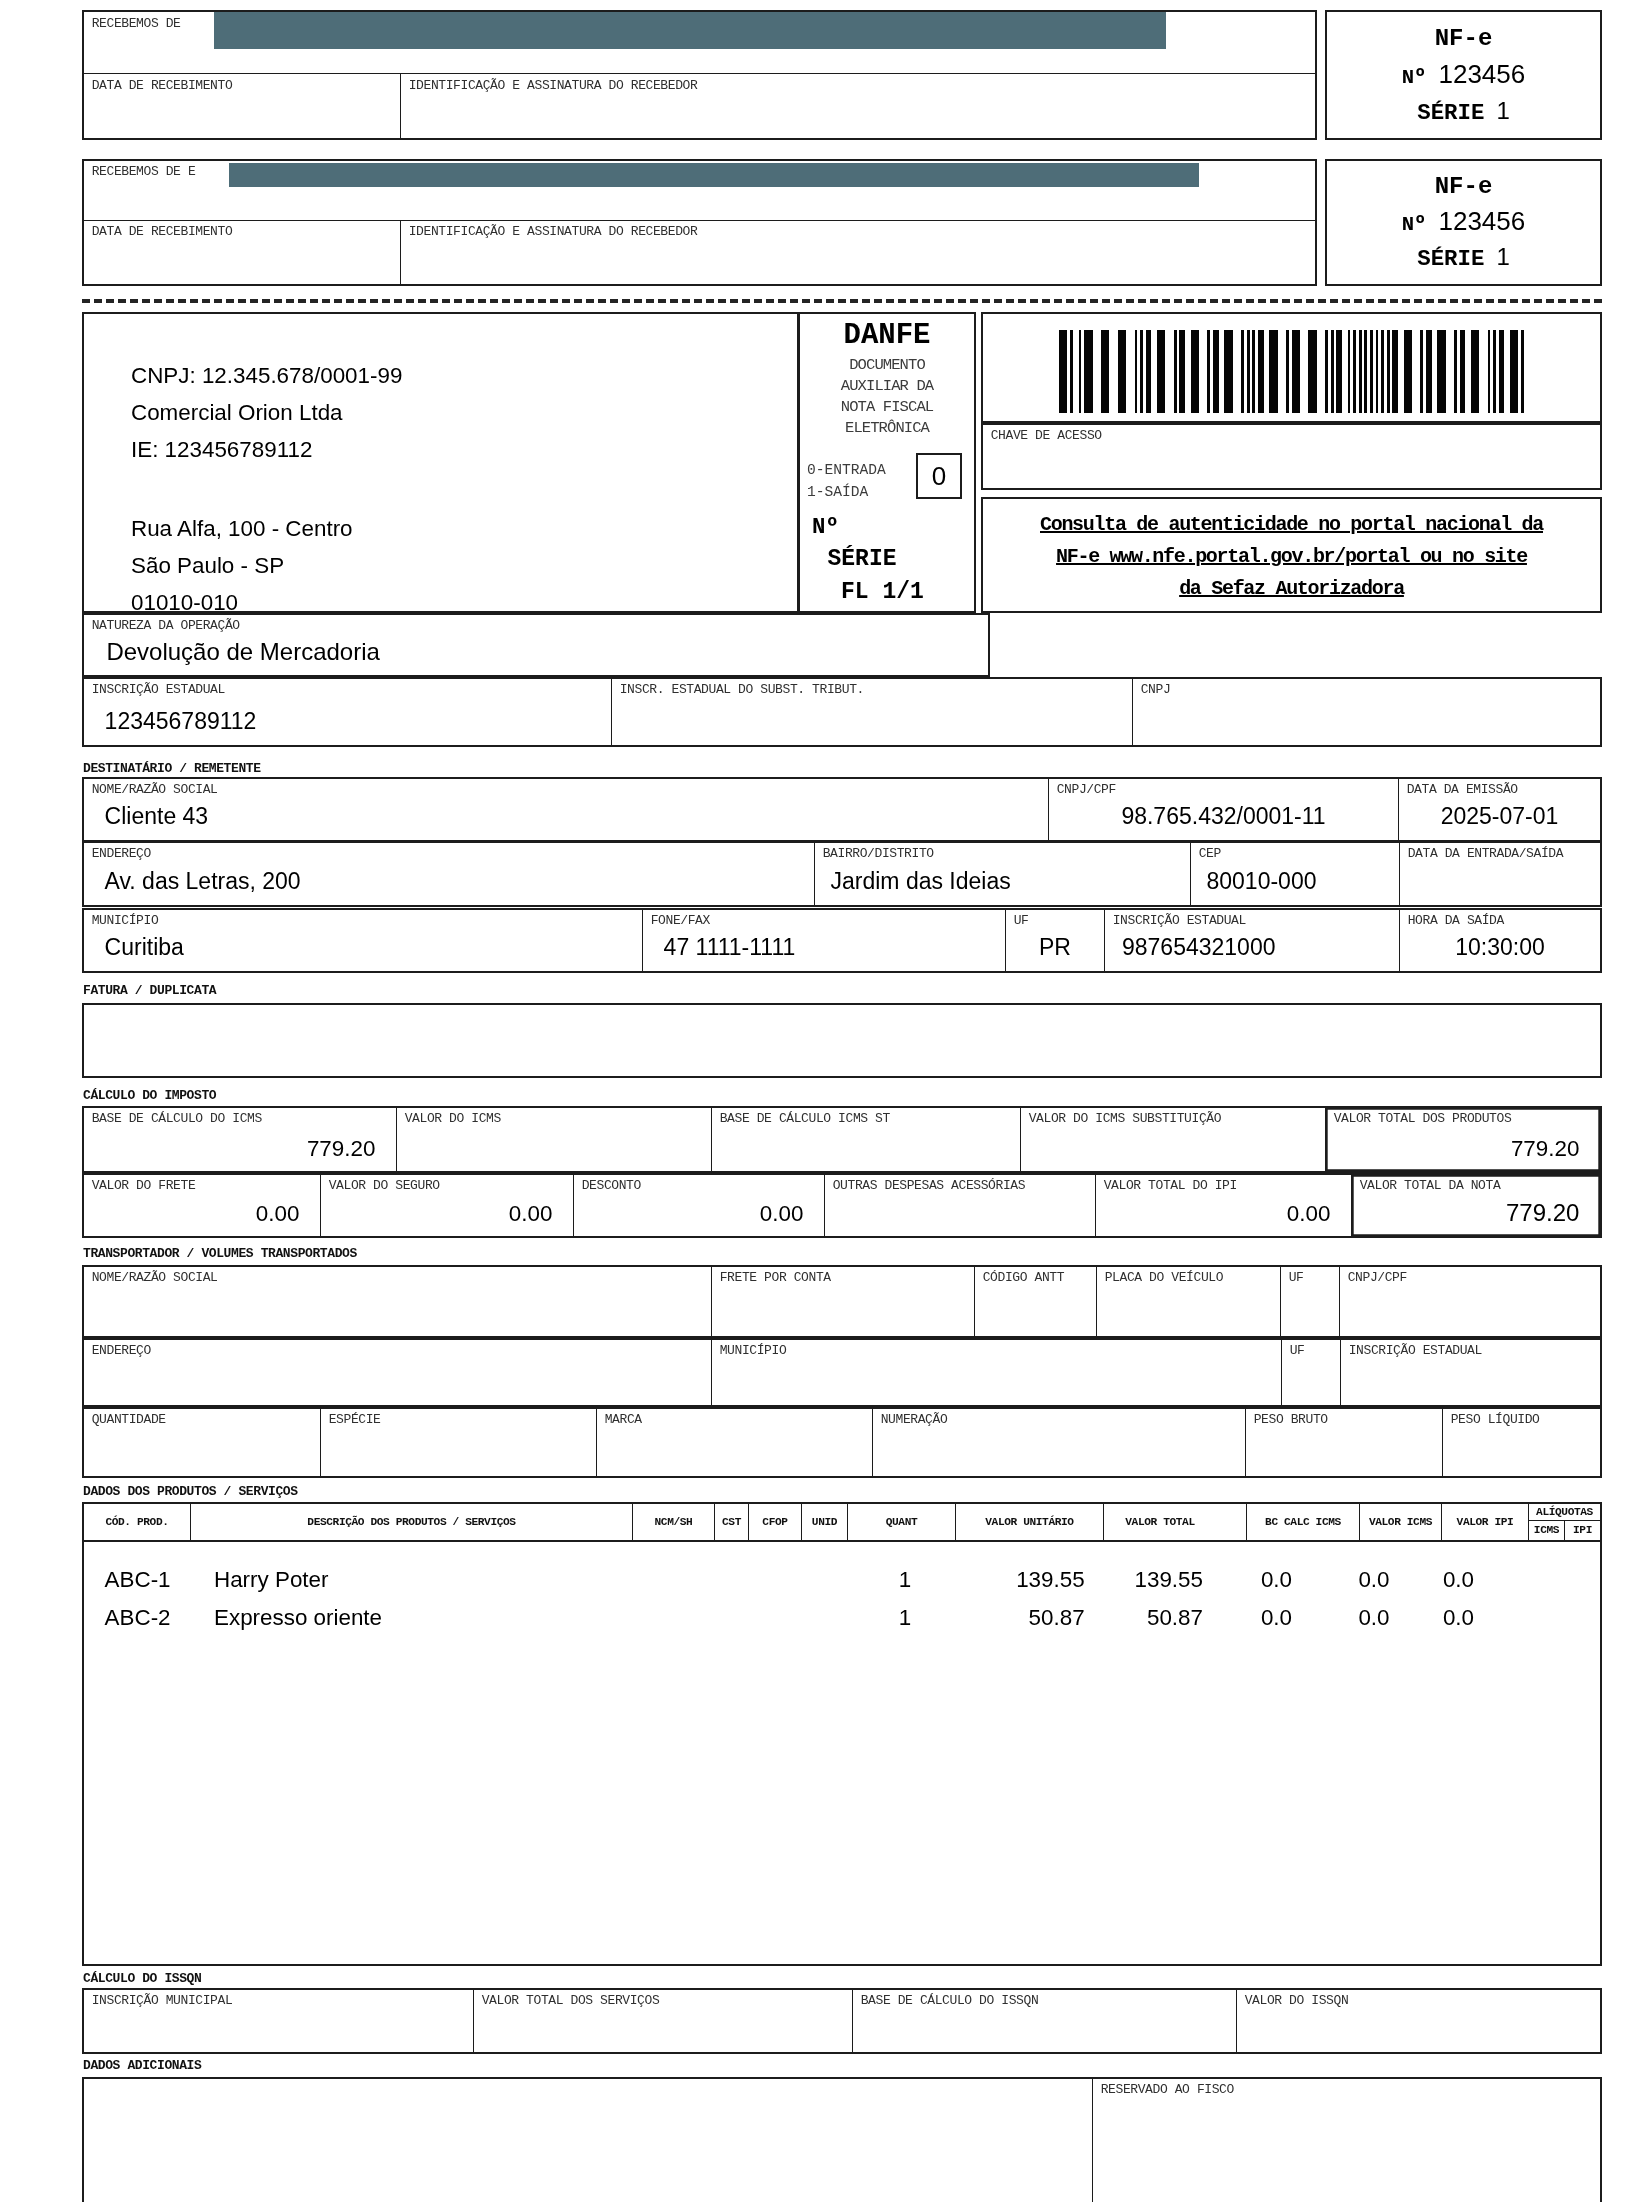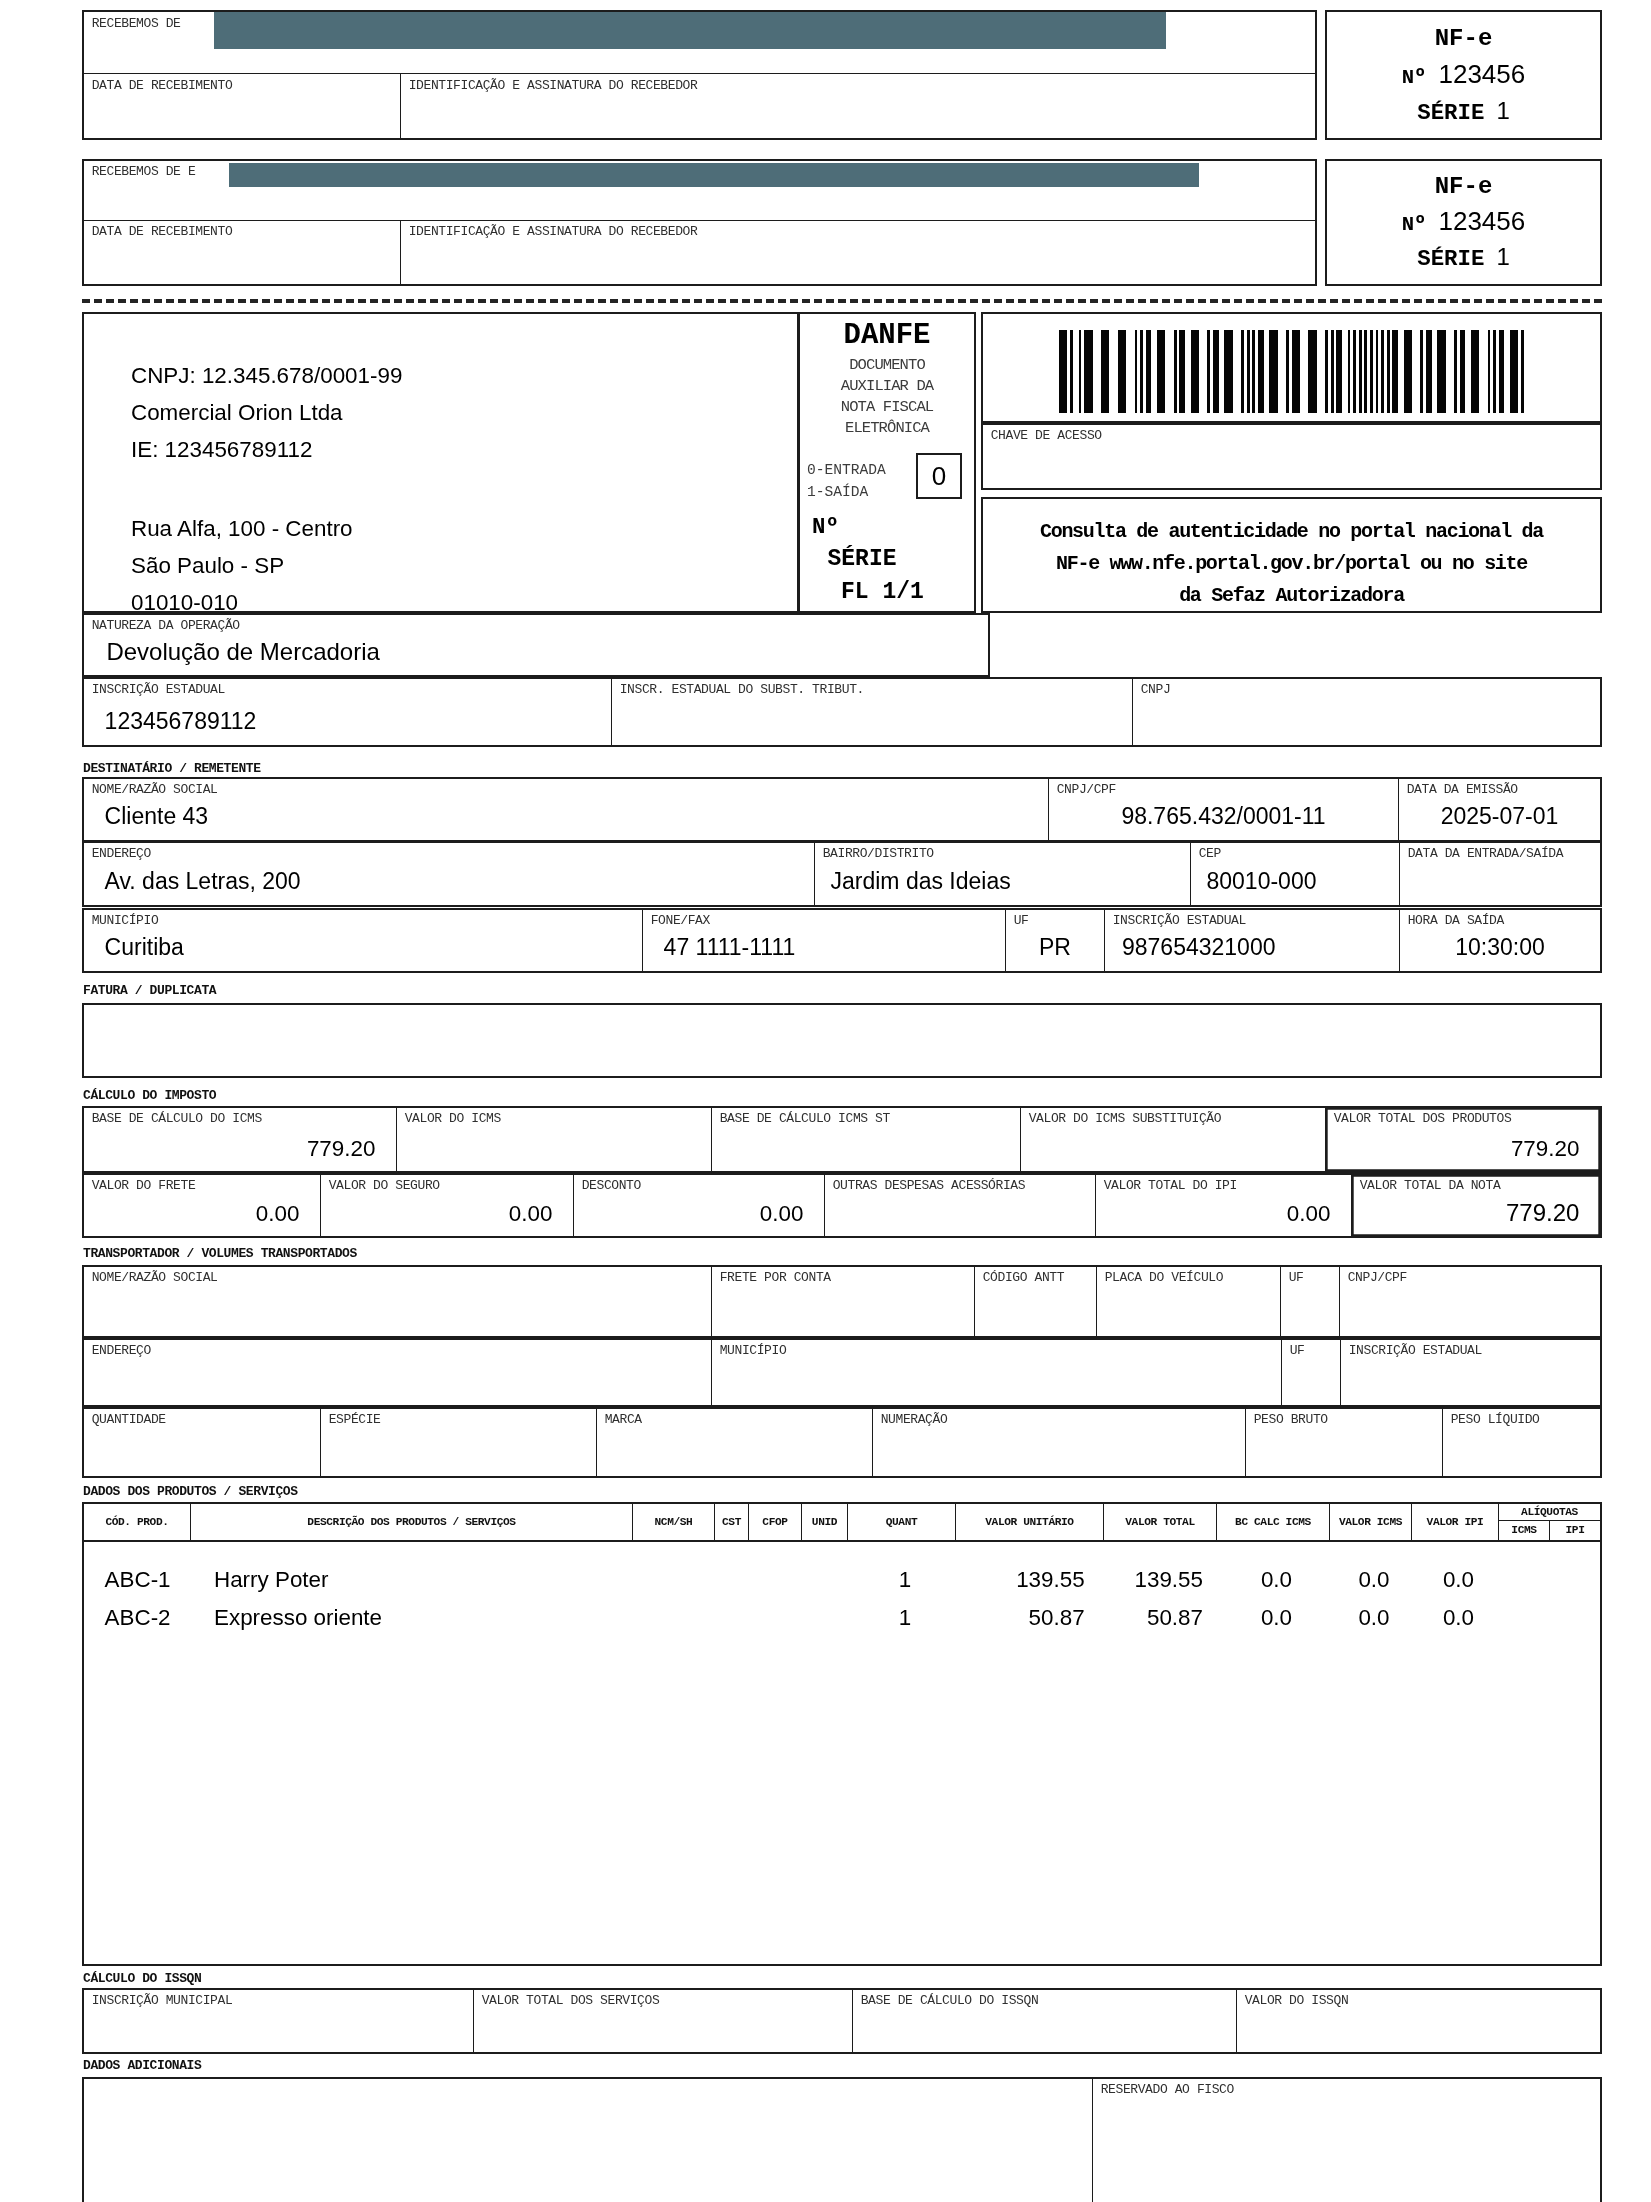--- a/index.html
+++ b/index.html
@@ -245,21 +245,21 @@
         <div class="bc-bar" style="flex-grow: 3; flex-basis: 0px;"></div>
         <div class="bc-space" style="flex-grow: 1; flex-basis: 0px;"></div>
         <div class="bc-bar" style="flex-grow: 1; flex-basis: 0px;"></div>
         <div class="bc-space" style="flex-grow: 2; flex-basis: 0px;"></div>
       </div>
   </div>
   <div class="box" style="left:981px; top:423px; width:621px; height:67px;">
     <span class="lbl">CHAVE DE ACESSO</span>
   </div>
   <div class="box" style="left:981px; top:497px; width:621px; height:116px;">
-    <div class="consulta" style="position:absolute; top:17px; left:0; right:0;">
+    <div class="consulta" style="position:absolute; top:10px; left:0; right:0;text-decoration:underline;">
       <div>Consulta de autenticidade no portal nacional da</div>
       <div>NF-e www.nfe.portal.gov.br/portal ou no site</div>
       <div>da Sefaz Autorizadora</div>
     </div>
   </div>
 
   <div class="box" style="left:82px; top:613px; width:908px; height:64px;">
     <span class="lbl">NATUREZA DA OPERAÇÃO</span>
     <span class="val" style="left:22.4px; bottom:8.6px; font-size:24px;">Devolução de Mercadoria</span>
   </div>
@@ -451,21 +451,21 @@
     <div class="phead">
       <div class="ph" style="width:106px;">CÓD. PROD.</div>
       <div class="ph" style="width:442px;">DESCRIÇÃO DOS PRODUTOS / SERVIÇOS</div>
       <div class="ph" style="width:82px;">NCM/SH</div>
       <div class="ph" style="width:34px;">CST</div>
       <div class="ph" style="width:53px;">CFOP</div>
       <div class="ph" style="width:46px;">UNID</div>
       <div class="ph" style="width:108px;">QUANT</div>
       <div class="ph" style="width:148px;">VALOR UNITÁRIO</div>
       <div class="ph" style="width:113px;">VALOR TOTAL</div>
-      <div class="ph" style="width:113px;">BC CALC ICMS</div>
+      <div class="ph" style="width:113px;margin-left:30px;">BC CALC ICMS</div>
       <div class="ph" style="width:82px;">VALOR ICMS</div>
       <div class="ph" style="width:87px;">VALOR IPI</div>
       <div class="ph" style="flex:1; flex-direction:column; padding:0;">
         <div class="aliq-top">ALÍQUOTAS</div>
         <div class="aliq-bot">
           <div>ICMS</div>
           <div>IPI</div>
         </div>
       </div>
     </div>

